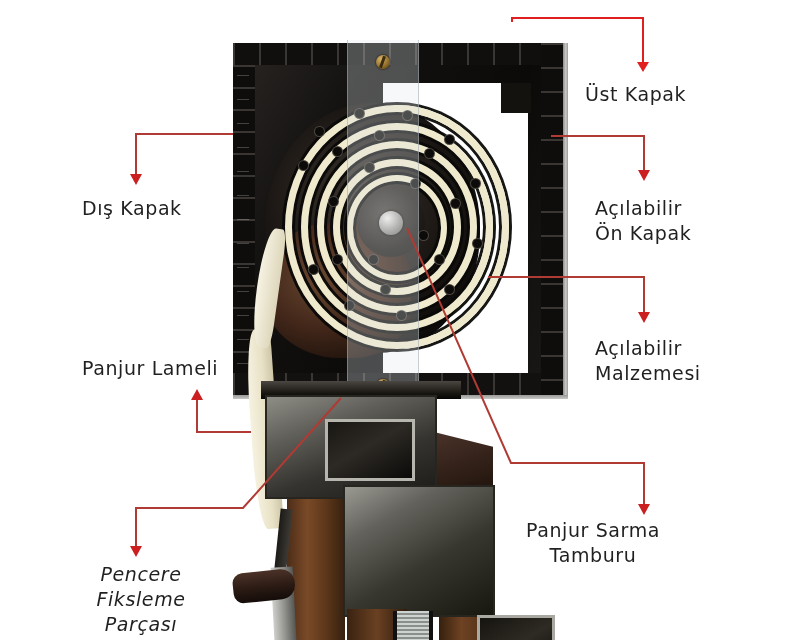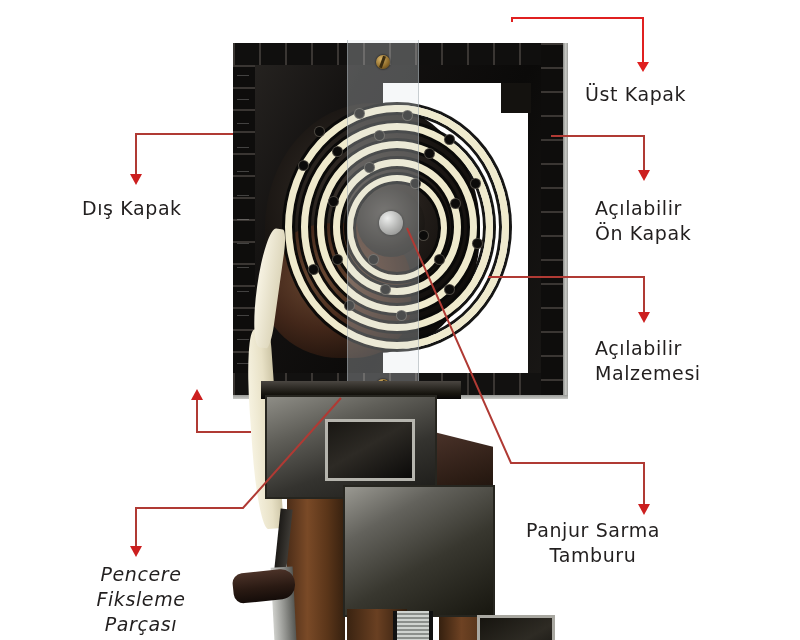--- a/index.html
+++ b/index.html
@@ -346,18 +346,19 @@
 Ön  Kapak</div>
 
   <div class="label left" style="left:595px;top:336px;">Açılabilir
 Malzemesi</div>
 
   <div class="label center" style="left:508px;top:518px;width:170px;">Panjur Sarma
 Tamburu</div>
 
   <div class="label left" style="left:82px;top:196px;">Dış Kapak</div>
 
+  <div class="label left" style="left:82px;top:356px;">Panjur Lameli</div>
 
   <div class="label center" style="left:56px;top:562px;width:170px;font-style:italic;">Pencere
 Fiksleme
 Parçası</div>
 
 </div>
 
 </body></html>

